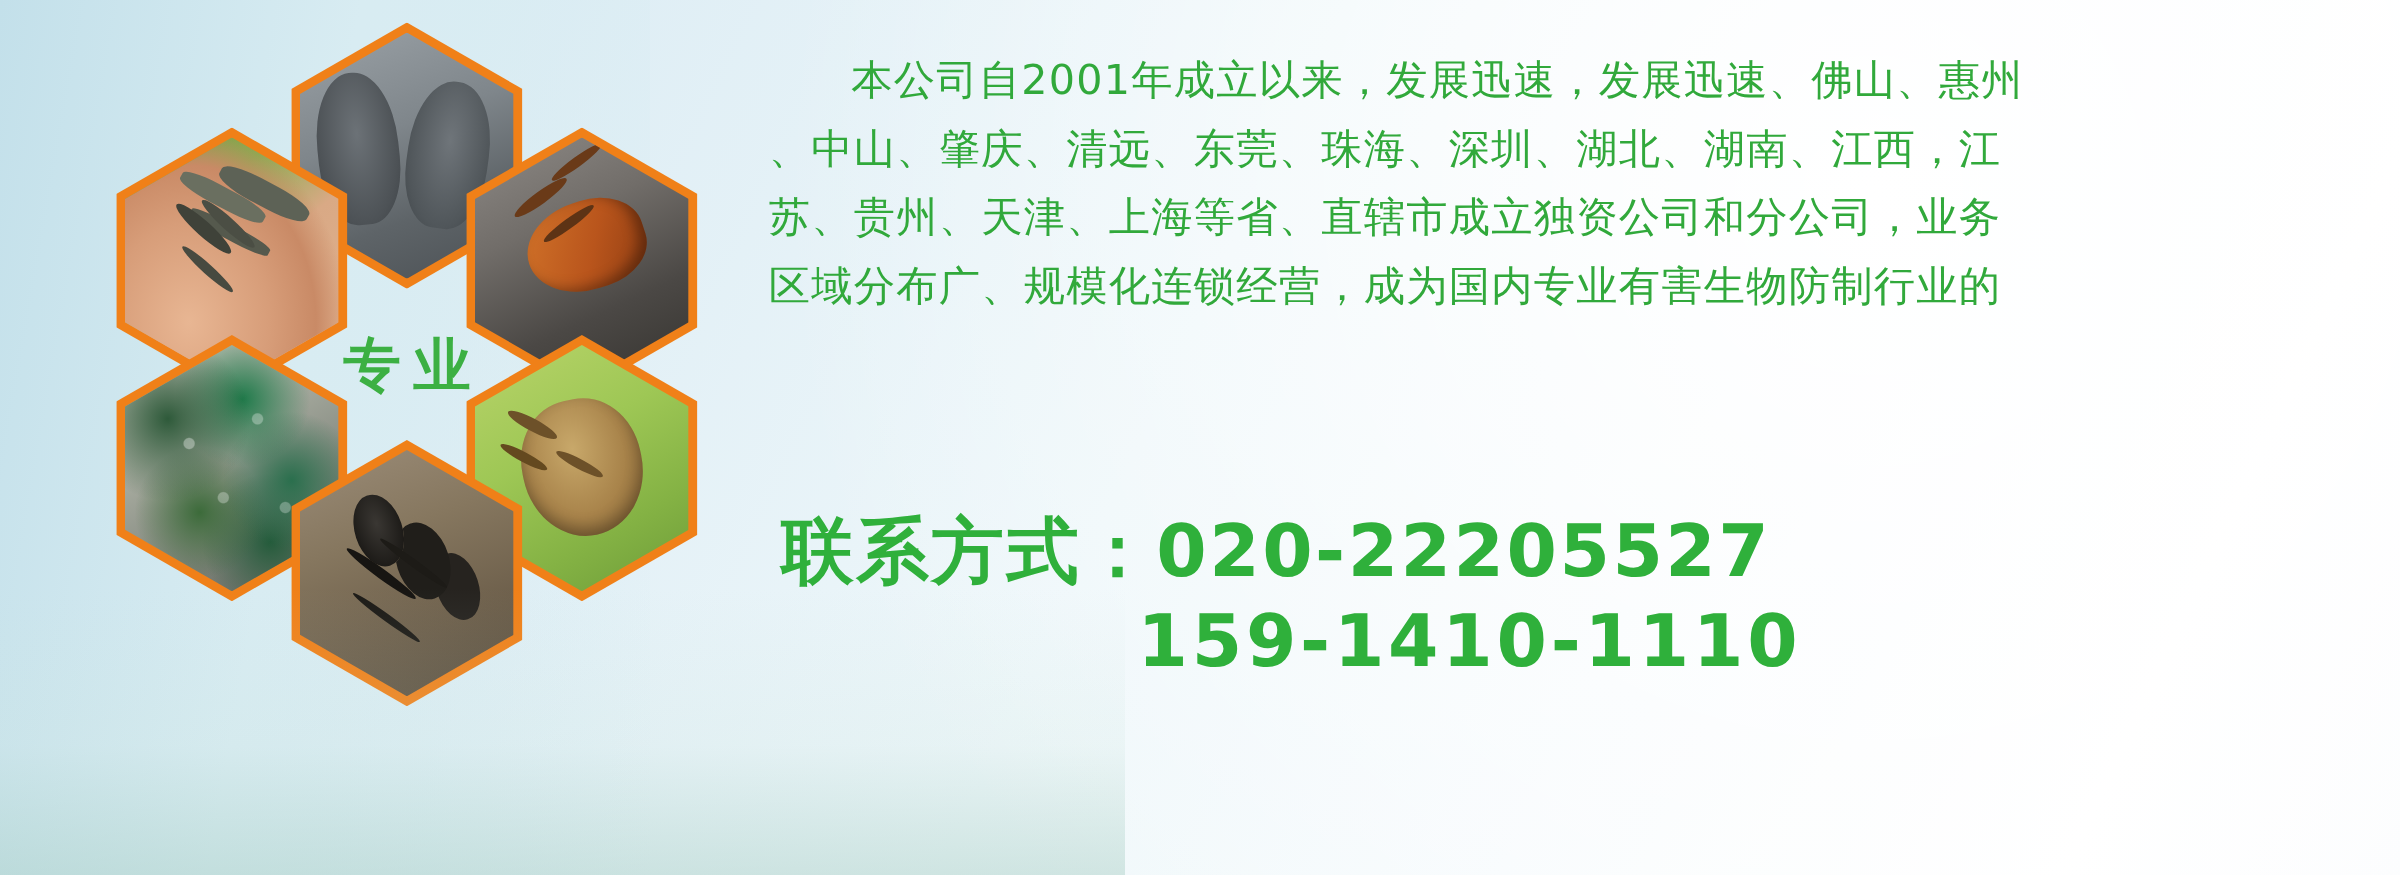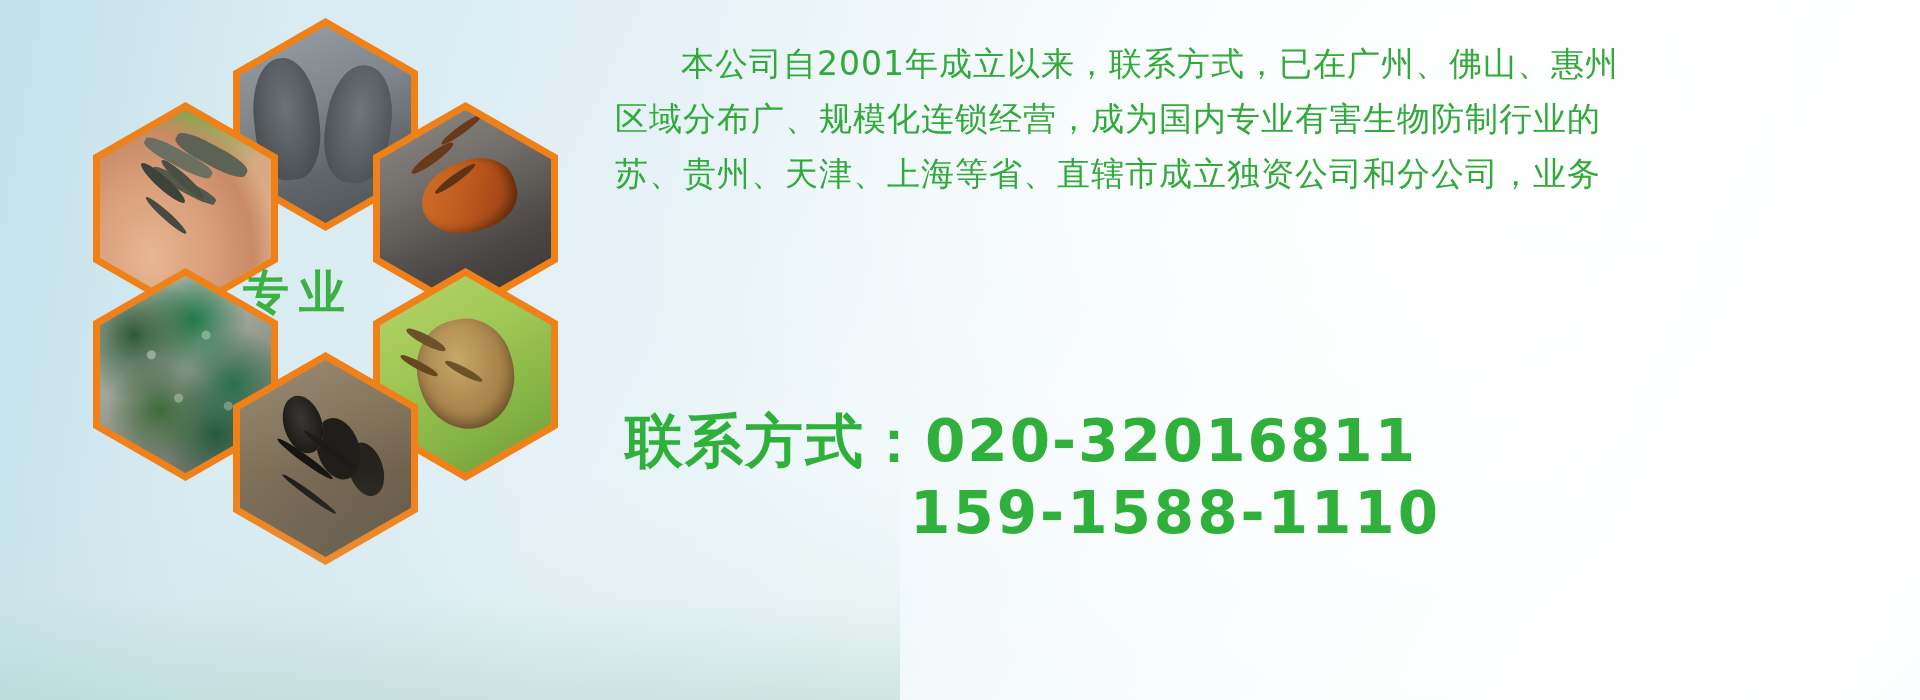--- a/index.html
+++ b/index.html
@@ -39,21 +39,21 @@
   .hex .inner > .art{position:absolute;inset:0;}
 
   .hex.h-top   {left:148px;top:8px;}
   .hex.h-left  {left:8px;  top:92px;}
   .hex.h-right {left:288px;top:92px;}
   .hex.h-bl    {left:8px;  top:258px;}
   .hex.h-br    {left:288px;top:258px;}
   .hex.h-bot   {left:148px;top:342px;}
   .center-label{
     position:absolute;left:148px;top:175px;width:185px;height:213px;
-    display:flex;flex-direction:column;justify-content:center;
+    display:flex;flex-direction:column;align-items:center;justify-content:center;
     gap:16px;z-index:6;pointer-events:none;
   }
   .center-label span{
     font-size:46px;font-weight:700;color:#3cb043;letter-spacing:10px;
     text-indent:10px;line-height:1;
     font-family:"DejaVu Sans","Liberation Sans",sans-serif;
   }
 
   
   .art.mosquito{
@@ -214,23 +214,24 @@
         <div class="art ants"></div>
       </div>
     </div>
 
     <div class="center-label">
       <span>专业</span>
     </div>
   </div>
 
   <div class="copy">
-    <p class="first">本公司自2001年成立以来，联系方式，已在广州、佛山、惠州</p>
+    <p class="first">本公司自2001年成立以来，发展迅速，发展迅速、佛山、惠州</p>
+    <p>、中山、肇庆、清远、东莞、珠海、深圳、湖北、湖南、江西，江</p>
+    <p>苏、贵州、天津、上海等省、直辖市成立独资公司和分公司，业务</p>
     <p>区域分布广、规模化连锁经营，成为国内专业有害生物防制行业的</p>
-    <p>苏、贵州、天津、上海等省、直辖市成立独资公司和分公司，业务</p>
   </div>
 
   <div class="contact">
-    <div class="line1">联系方式：020-32016811</div>
-    <div class="line2">159-1588-1110</div>
+    <div class="line1">联系方式：020-22205527</div>
+    <div class="line2">159-1410-1110</div>
   </div>
 
 </div>
 
 </body></html>

